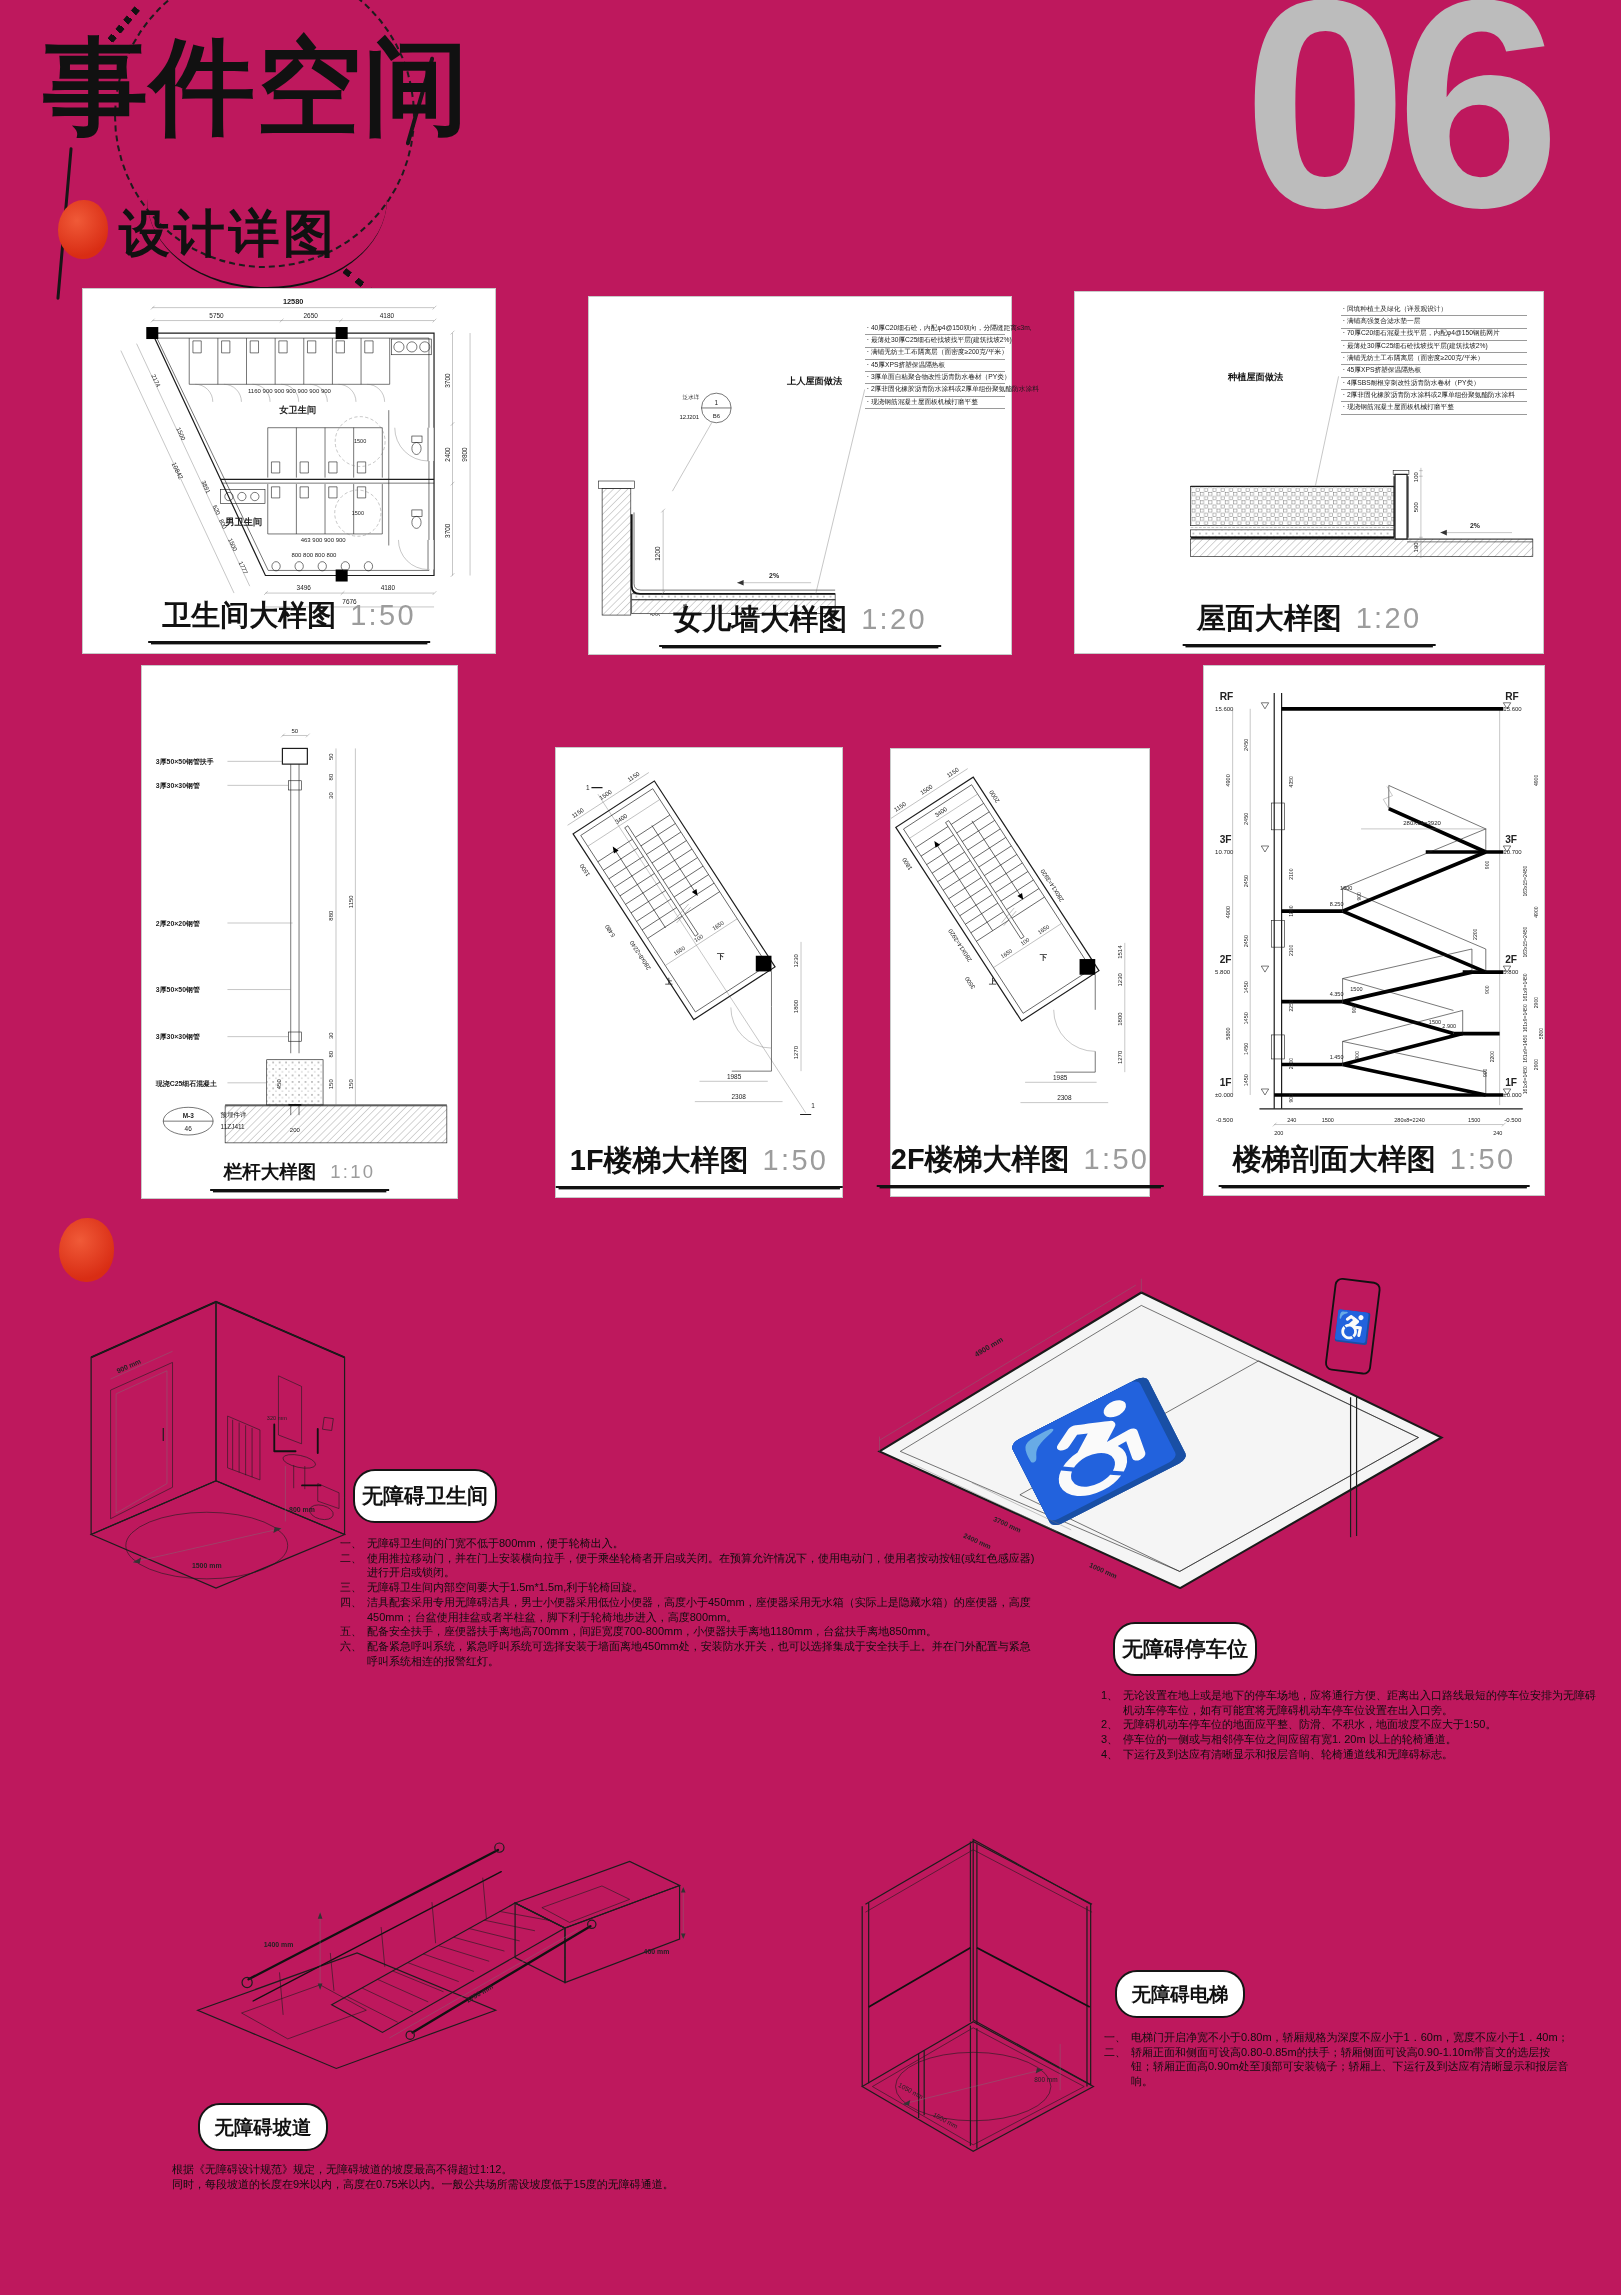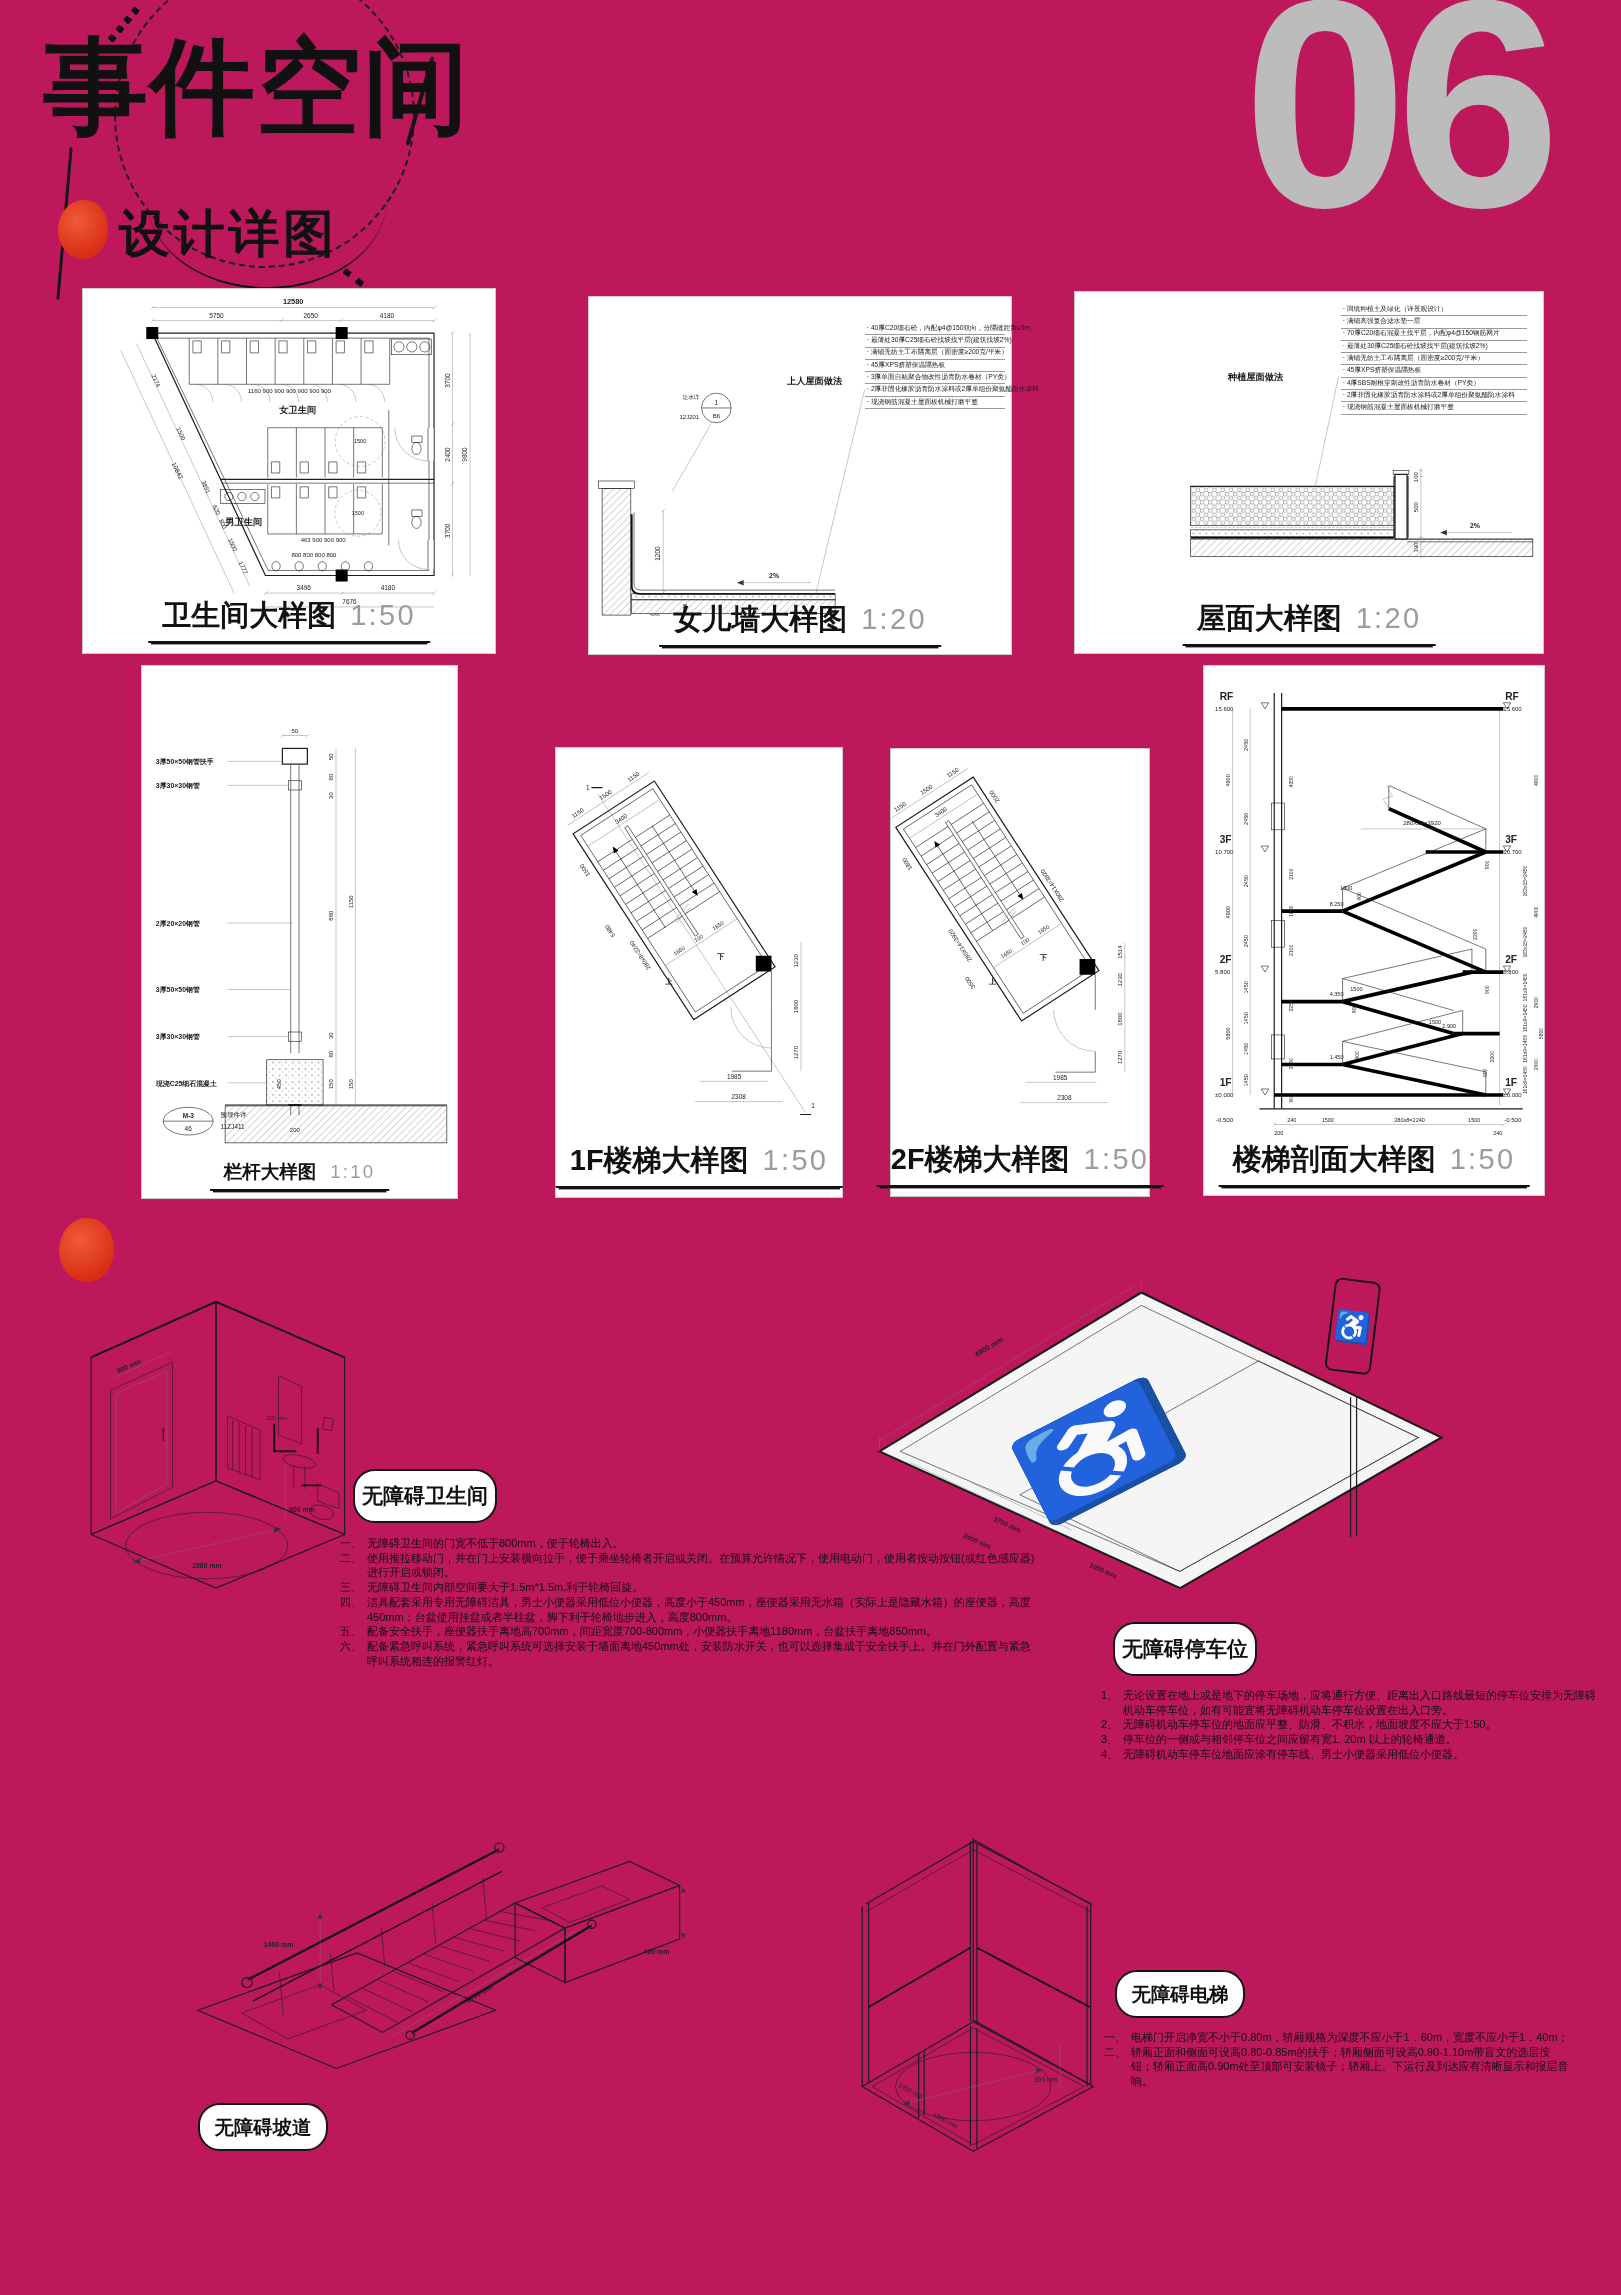--- a/index.html
+++ b/index.html
@@ -617,25 +617,29 @@
     <div class="bitem">
         <span class="num" style="flex-basis:22px">2、</span>
         <span class="txt">无障碍机动车停车位的地面应平整、防滑、不积水，地面坡度不应大于1:50。</span>
       </div>
     <div class="bitem">
         <span class="num" style="flex-basis:22px">3、</span>
         <span class="txt">停车位的一侧或与相邻停车位之间应留有宽1. 20m 以上的轮椅通道。</span>
       </div>
     <div class="bitem">
         <span class="num" style="flex-basis:22px">4、</span>
-        <span class="txt">无障碍机动车停车位地面应涂有停车线、男士小便器采用低位小便器。</span>
+        <span class="txt">下运行及到达应有清晰显示和报层音响、轮椅通道线和无障碍标志。</span>
       </div>
   </div>
 
   <div class="pill p-sm" style="left:198px;top:2103px">无障碍坡道</div>
+  <div class="blist" style="left:172px;top:2162px;width:578px">
+    <div class="rline">根据《无障碍设计规范》规定，无障碍坡道的坡度最高不得超过1:12。</div>
+    <div class="rline">同时，每段坡道的长度在9米以内，高度在0.75米以内。一般公共场所需设坡度低于15度的无障碍通道。</div>
+  </div>
 
   <div class="pill p-sm" style="left:1115px;top:1970px">无障碍电梯</div>
   <div class="blist" style="left:1104px;top:2030px;width:467px">
     <div class="bitem">
         <span class="num">一、</span>
         <span class="txt">电梯门开启净宽不小于0.80m，轿厢规格为深度不应小于1．60m，宽度不应小于1．40m；</span>
       </div>
     <div class="bitem">
         <span class="num">二、</span>
         <span class="txt">轿厢正面和侧面可设高0.80-0.85m的扶手；轿厢侧面可设高0.90-1.10m带盲文的选层按钮；轿厢正面高0.90m处至顶部可安装镜子；轿厢上、下运行及到达应有清晰显示和报层音响。</span>

